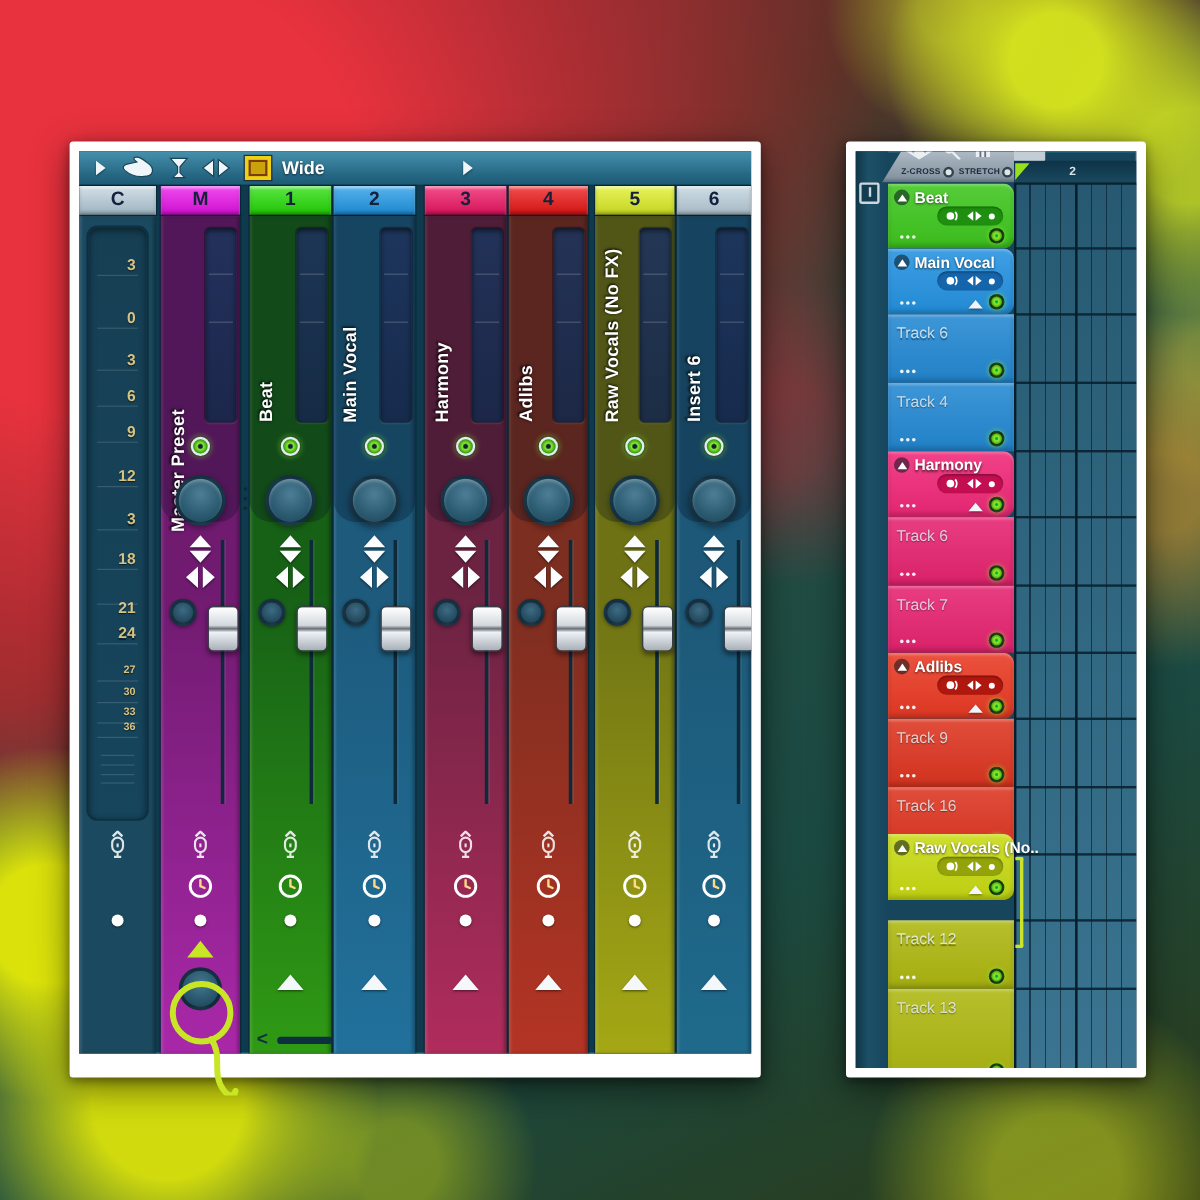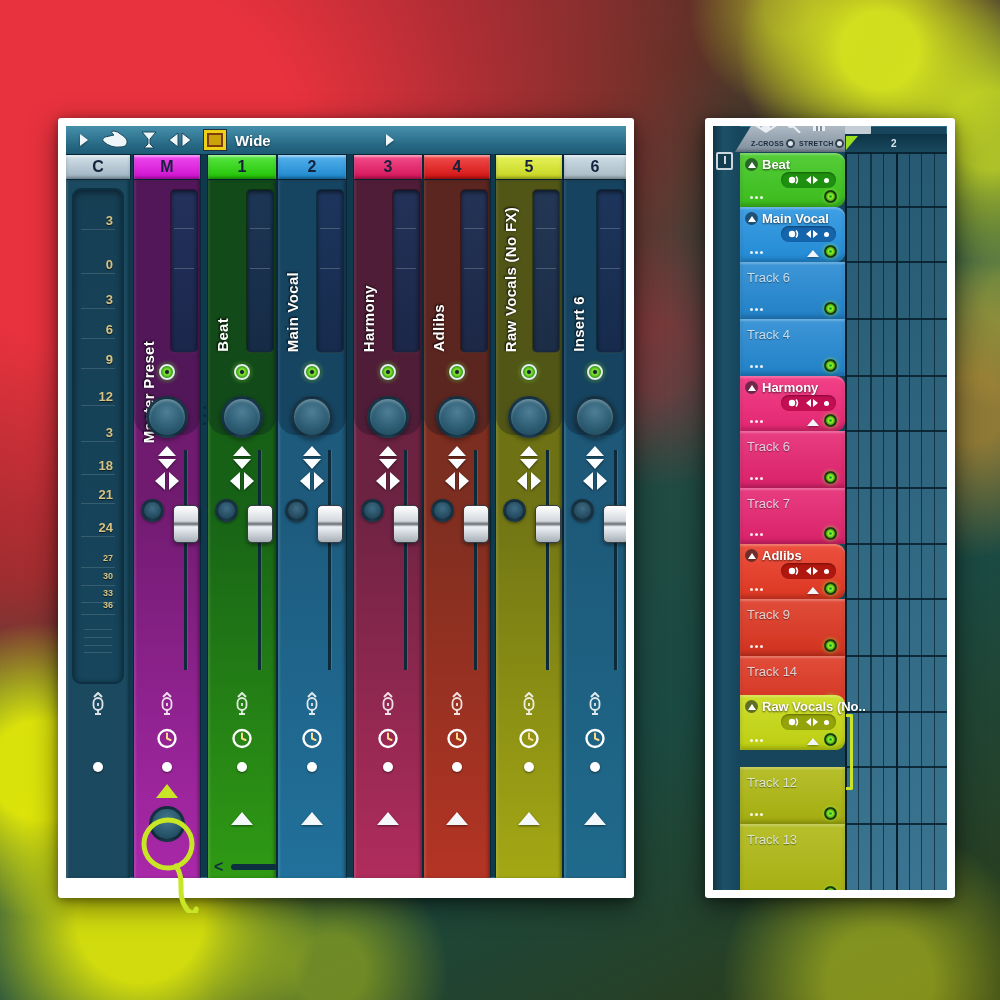--- a/index.html
+++ b/index.html
@@ -206,21 +206,21 @@
             <div class="rtick" style="top: 133px;">6</div>
             <div class="rline" style="top: 148px;"></div>
             <div class="rtick" style="top: 163px;">9</div>
             <div class="rline" style="top: 178px;"></div>
             <div class="rtick" style="top: 200px;">12</div>
             <div class="rline" style="top: 215px;"></div>
             <div class="rtick" style="top: 236px;">3</div>
             <div class="rline" style="top: 251px;"></div>
             <div class="rtick" style="top: 269px;">18</div>
             <div class="rline" style="top: 284px;"></div>
-            <div class="rtick" style="top: 298px;">21</div>
+            <div class="rtick" style="top: 310px;">21</div>
             <div class="rline" style="top: 313px;"></div>
             <div class="rtick" style="top: 331px;">24</div>
             <div class="rline" style="top: 346px;"></div>
             <div class="rtick small" style="top: 364px;">27</div>
             <div class="rline" style="top: 377px;"></div>
             <div class="rtick small" style="top: 382px;">30</div>
             <div class="rline" style="top: 395px;"></div>
             <div class="rtick small" style="top: 399px;">33</div>
             <div class="rline" style="top: 412px;"></div>
             <div class="rtick small" style="top: 411px;">36</div>
@@ -673,21 +673,21 @@
           <div class="pcoll"></div>
           <div class="pled"></div>
           <div class="pdots"></div>
         </div>
         <div class="ptrack child" style="top: 473px; height: 57px; background: linear-gradient(rgba(255, 255, 255, 0.12), rgba(0, 0, 0, 0.06)), rgb(221, 53, 32);">
           <div class="clabel">Track 9</div>
           <div class="pled"></div>
           <div class="pdots"></div>
         </div>
         <div class="ptrack child" style="top: 530px; height: 56px; background: linear-gradient(rgba(255, 255, 255, 0.12), rgba(0, 0, 0, 0.06)), rgb(221, 53, 32);">
-          <div class="clabel">Track 14</div>
+          <div class="clabel">Track 16</div>
           <div class="pled"></div>
           <div class="pdots"></div>
         </div>
         <div class="ptrack group" style="top: 569px; height: 55px; background: linear-gradient(rgba(255, 255, 255, 0.12), rgba(0, 0, 0, 0.06)), rgb(200, 218, 18);">
           <div class="gname">
             <span class="gcirc">
               <b></b>
             </span>
             <span>Raw Vocals (No..</span>
           </div>

